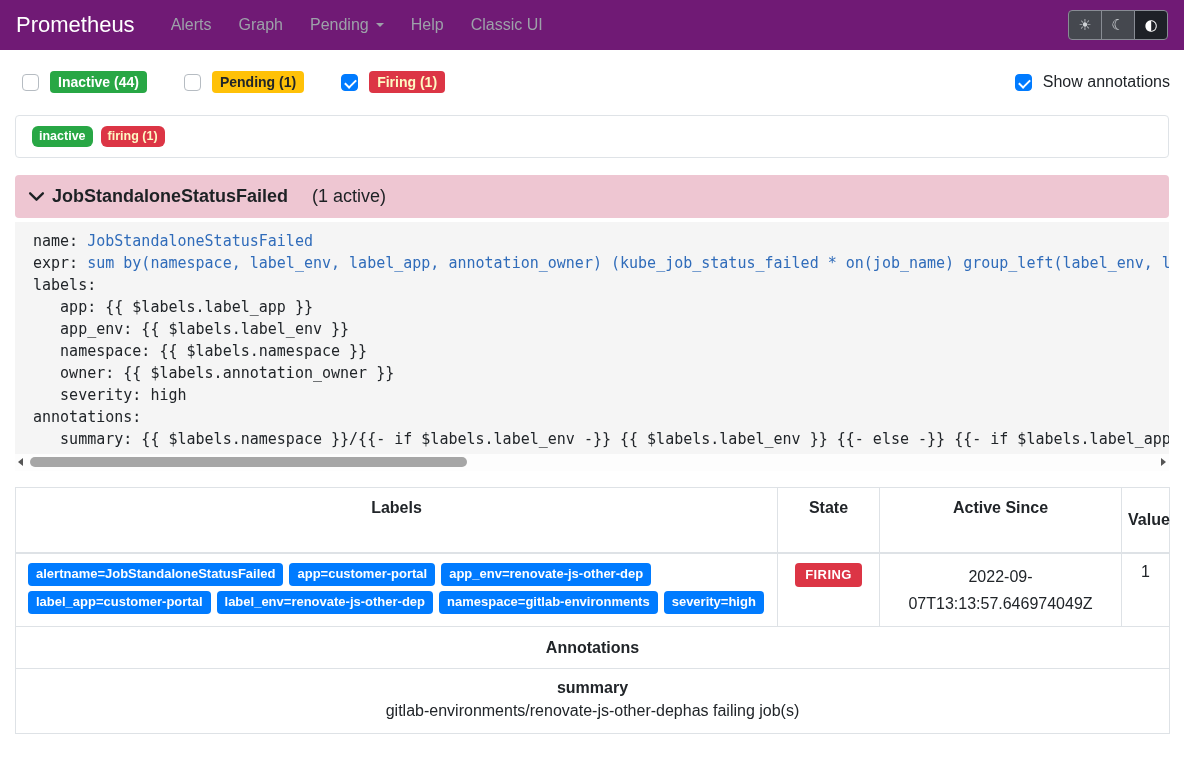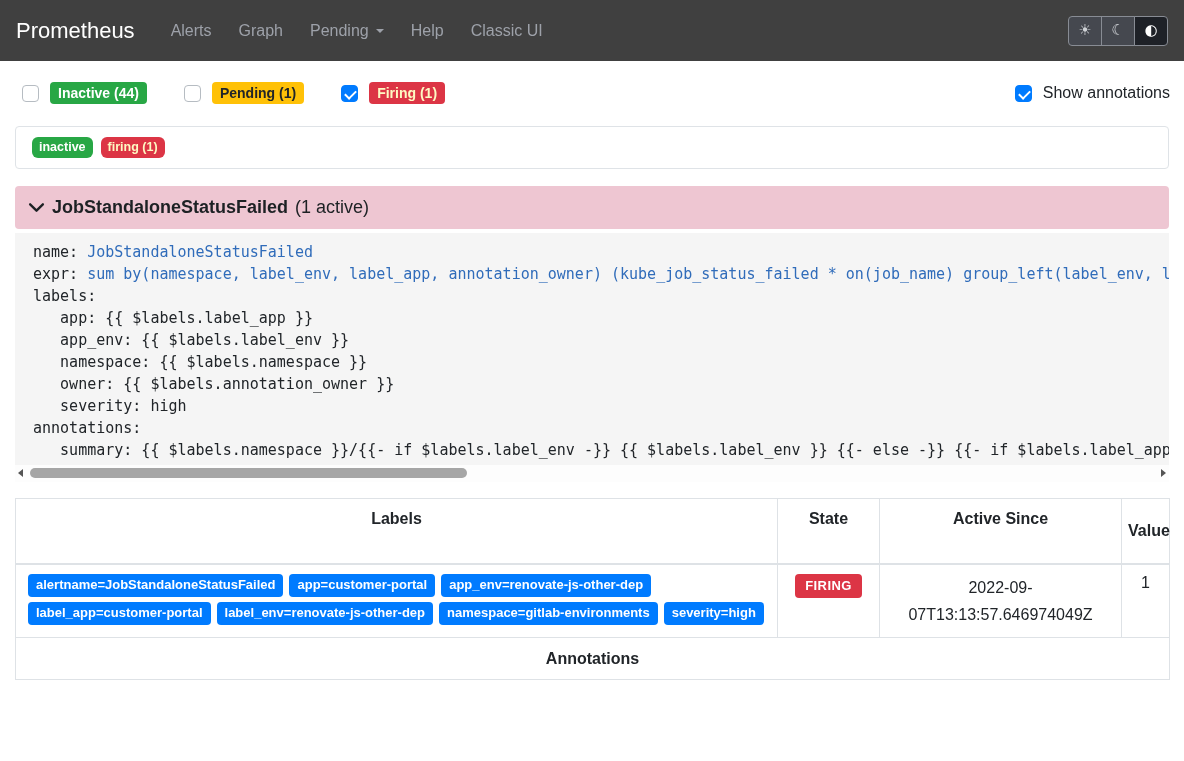--- a/index.html
+++ b/index.html
@@ -5,21 +5,21 @@
   * { box-sizing: border-box; margin: 0; padding: 0; }
   html,body { background:#fff; }
   body {
     width:1184px; height:761px; overflow:hidden;
     font-family:"Liberation Sans", sans-serif;
     color:#212529; font-size:16px;
   }
 
   
   .navbar {
-    height:61px; background:#404040; display:flex; align-items:center;
+    height:50px; background:#701a75; display:flex; align-items:center;
     padding:0 16px;
   }
   .brand { color:#fff; font-size:22px; margin-right:36px; text-decoration:none; cursor:pointer; }
   .nav-link { color:#9da1a9; font-size:16px; margin-right:27px; text-decoration:none; cursor:pointer; display:inline-flex; align-items:center; }
   .caret { display:inline-block; width:0; height:0; margin-left:7px; border-left:4px solid transparent; border-right:4px solid transparent; border-top:4.5px solid #9da1a9; }
   .theme-group { margin-left:auto; display:flex; }
   .theme-btn {
     width:34px; height:30px; background:#45484f; border:1px solid #888c94;
     color:#cfd2d6; font-size:15px; display:flex; align-items:center; justify-content:center;
     cursor:pointer; margin-left:-1px; padding:0;
@@ -64,21 +64,21 @@
   }
 
   
   .rule-card { margin:17px 15px 0; }
   .rule-header {
     background:#eec6d2; border-radius:4px; padding:11px 13px;
     display:flex; align-items:center; cursor:pointer;
   }
   .chev { margin-right:7px; flex:0 0 auto; }
   .rule-name { font-size:18px; font-weight:bold; color:#1d2124; }
-  .rule-count { font-size:18px; color:#1d2124; margin-left:7px; }
+  .rule-count { font-size:18px; color:#1d2124; margin-left:24px; }
 
   .rule-yaml {
     margin-top:4px; background:#f5f5f5; padding:8px 18px 4px;
     font-family:"DejaVu Sans Mono", monospace; font-size:15px; line-height:22px;
     color:#212529; white-space:pre; overflow:hidden;
   }
   .code-link { color:#306cba; text-decoration:none; cursor:pointer; }
 
   
   .hscroll { position:relative; height:17px; background:#fdfdfd; }
@@ -220,14 +220,20 @@
             <span class="label-badge">severity=high</span>
           </div>
         </td>
       <td><span class="state-badge">FIRING</span></td>
       <td class="since-cell">2022-09-07T13:13:57.646974049Z</td>
       <td class="value-cell">1</td>
     </tr>
     <tr>
       <td class="ann-head" colspan="4">Annotations</td>
     </tr>
+    <tr>
+      <td class="ann-cell" colspan="4">
+        <div class="ann-key">summary</div>
+        <div class="ann-val">gitlab-environments/renovate-js-other-dephas failing job(s)</div>
+      </td>
+    </tr>
   </tbody>
 </table>
 
 </body></html>

